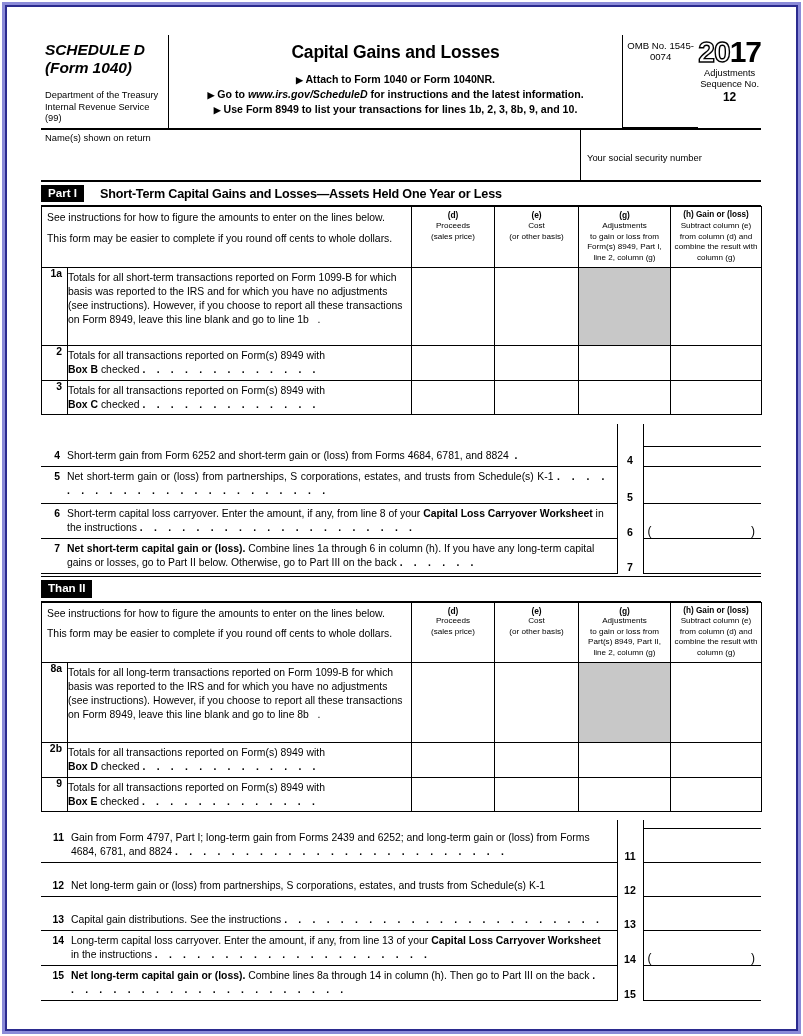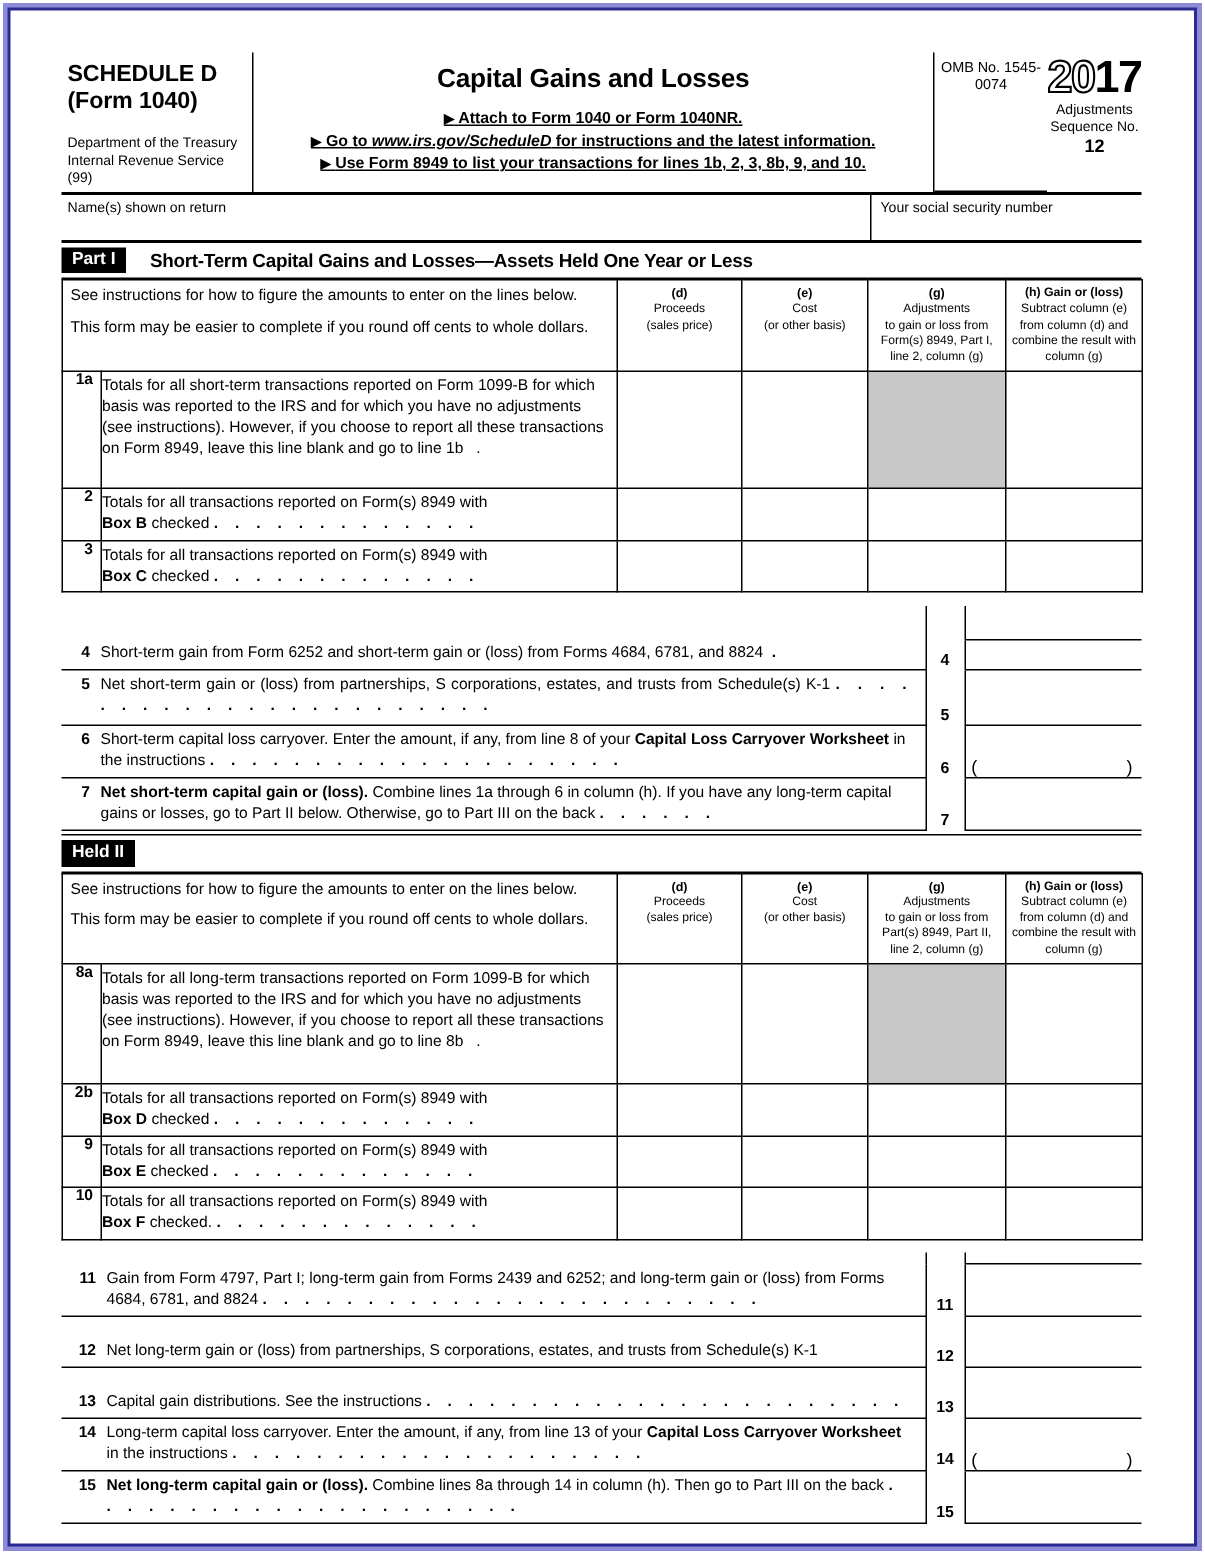--- a/index.html
+++ b/index.html
@@ -32,44 +32,44 @@
     color: #000;
   }
 
   
   .hdr { display: flex; border-bottom: 2.5px solid #000; }
   .hdr-left {
     width: 128px; padding: 6px 6px 4px 4px;
     border-right: 1.5px solid #000;
     display: flex; flex-direction: column; justify-content: space-between;
   }
-  .sched-title { font-size: 15.5px; font-weight: bold; line-height: 1.14; letter-spacing: -0.1px; }
+  .sched-title { font-size: 15.5px; font-weight: bold; line-height: 1.14; letter-spacing: -0.1px; font-style: italic; }
   .dept { font-size: 9.3px; line-height: 1.22; margin-top: 14px; }
 
   .hdr-mid {
     flex: 1; padding: 7px 4px 5px 4px; text-align: center;
     border-right: 1.5px solid #000;
   }
   .main-title { font-size: 17.5px; font-weight: bold; letter-spacing: -0.2px; margin-bottom: 9px; }
-  .sub { font-size: 10.6px; font-weight: bold; line-height: 1.42; text-decoration: underline; }
+  .sub { font-size: 10.6px; font-weight: bold; line-height: 1.42; }
   .sub .ar { font-size: 9px; }
   .sub i { font-style: italic; }
 
   .hdr-right { width: 138px; display: flex; flex-direction: row; }
   .omb { font-size: 9.6px; text-align: center; padding: 5px 0 4px; border-bottom: 1px solid #000; }
   .yearbox { flex: 1; text-align: center; padding-top: 3px; }
   .yr { font-size: 30px; font-weight: bold; line-height: 0.96; letter-spacing: -1px; }
   .yr .hollow { color: #fff; -webkit-text-stroke: 1.4px #000; }
   .attach { font-size: 9.3px; line-height: 1.2; margin-top: 1px; }
   .attach b { font-size: 12px; }
 
   
   .namerow { display: flex; border-bottom: 2.5px solid #000; }
   .namerow .nm { flex: 1; padding: 2px 0 17px 4px; font-size: 9.4px; border-right: 1.5px solid #000; }
-  .namerow .ss { width: 180px; padding: 2px 0 17px 6px; font-size: 9.4px; }
+  .namerow .ss { width: 180px; padding: 2px 0 17px 6px; font-size: 9.4px; margin-top: 20px; }
 
   
   .partbar { display: flex; align-items: center; padding: 3px 0 3px 0; border-bottom: 1.5px solid #000; }
   .partbar.top { border-top: 1.5px solid #000; }
   .partchip {
     background: #000; color: #fff; font-size: 11.6px; font-weight: bold;
     padding: 2px 7px 3px; margin-right: 16px; line-height: 1.05;
   }
   .parttitle { font-size: 12.6px; font-weight: bold; letter-spacing: -0.2px; }
 
@@ -287,21 +287,21 @@
                   <span><b>Net short-term capital gain or (loss).</b><span> Combine lines 1a through 6 in column (h). If you have any long-term capital gains or losses, go to Part II below. Otherwise, go to Part III on the back</span> <span class="leader">. . . . . .</span></span>
                 </div>
       </td>
       <td class="numcell">7</td>
       <td class="amt"></td>
     </tr>
   </tbody>
         </table>
 
   <div class="partbar top" style="margin-top:2px">
-    <span class="partchip">Held II</span>
+    <span class="partchip">Than II</span>
   </div>
 
   <table class="grid">
     <colgroup>
       <col style="width:26px">
             <col style="width:344px">
             <col style="width:83px">
             <col style="width:84px">
             <col style="width:92px">
             <col style="width:91px">
@@ -360,28 +360,20 @@
 
     <tr style="height:31px">
       <td class="lnum">9</td>
       <td class="ltext"><span>Totals for all transactions reported on Form(s) 8949 with </span><br><b>Box E</b><span> checked</span> <span class="leader">. . . . . . . . . . . . .</span></td>
       <td></td>
       <td></td>
       <td></td>
       <td></td>
     </tr>
 
-    <tr style="height:31px">
-      <td class="lnum">10</td>
-      <td class="ltext"><span>Totals for all transactions reported on Form(s) 8949 with </span><br><b>Box F</b><span> checked.</span> <span class="leader">. . . . . . . . . . . . .</span></td>
-      <td></td>
-      <td></td>
-      <td></td>
-      <td></td>
-    </tr>
   </tbody>
         </table>
 
   <table class="lowtable" style="margin-top:8px">
     <tbody>
             <tr style="height:8px">
       <td class="desc rail" style="border-bottom:none"></td>
       <td class="numcell" style="border-bottom:none"></td>
       <td class="amt"></td>
     </tr>

